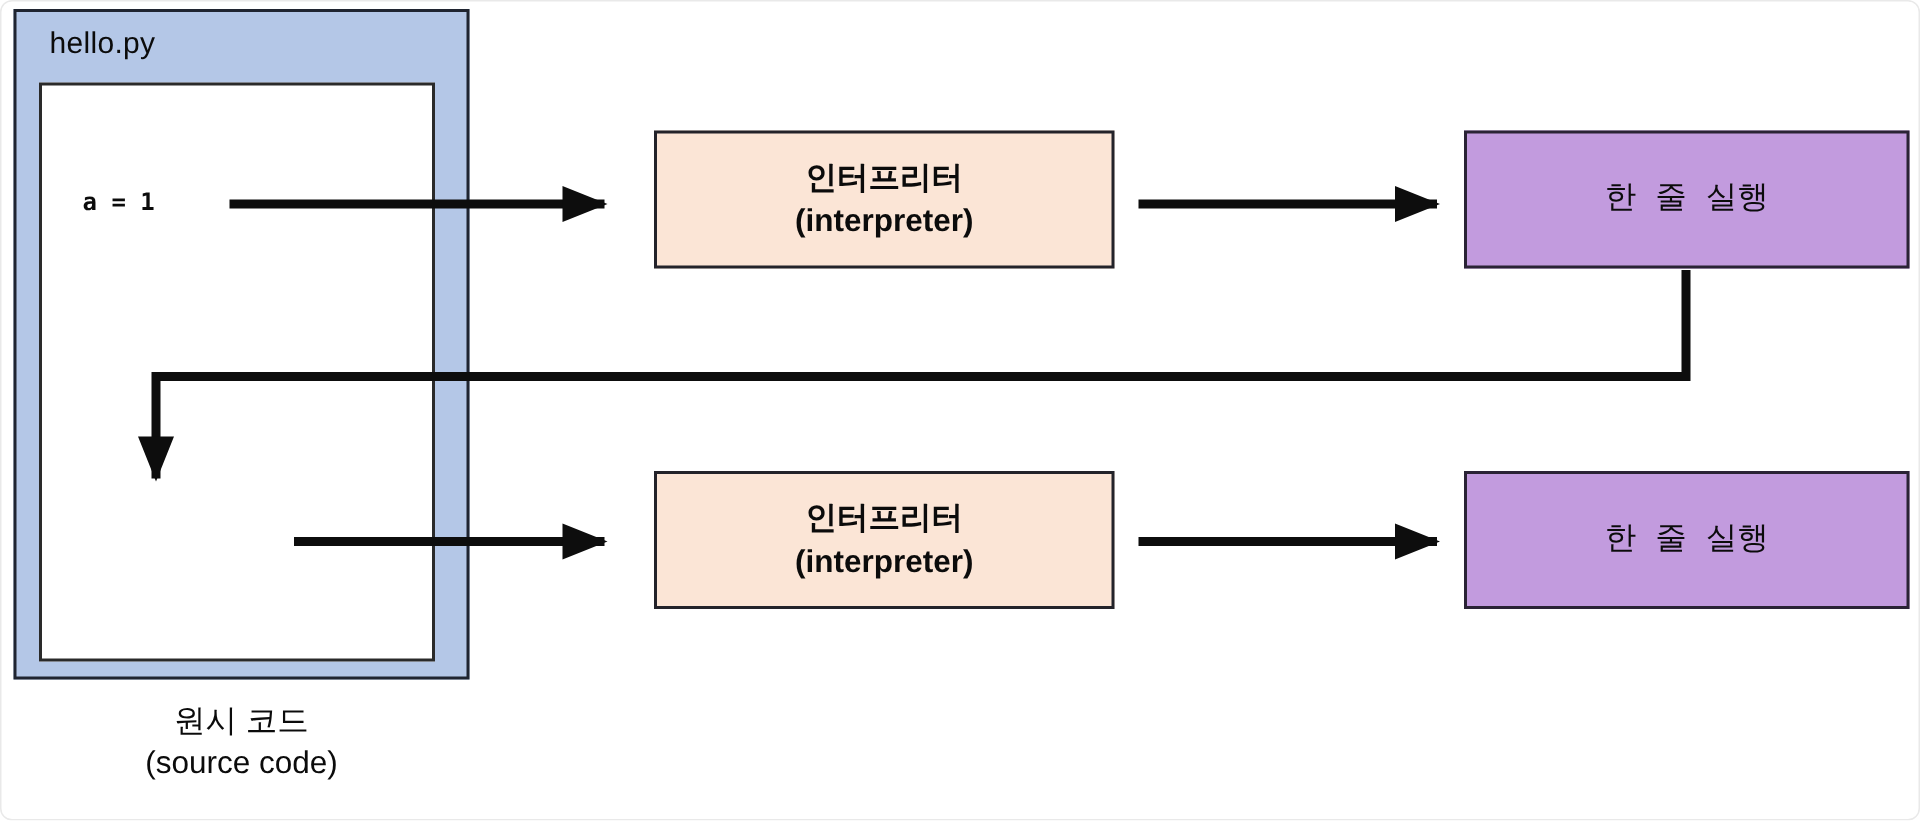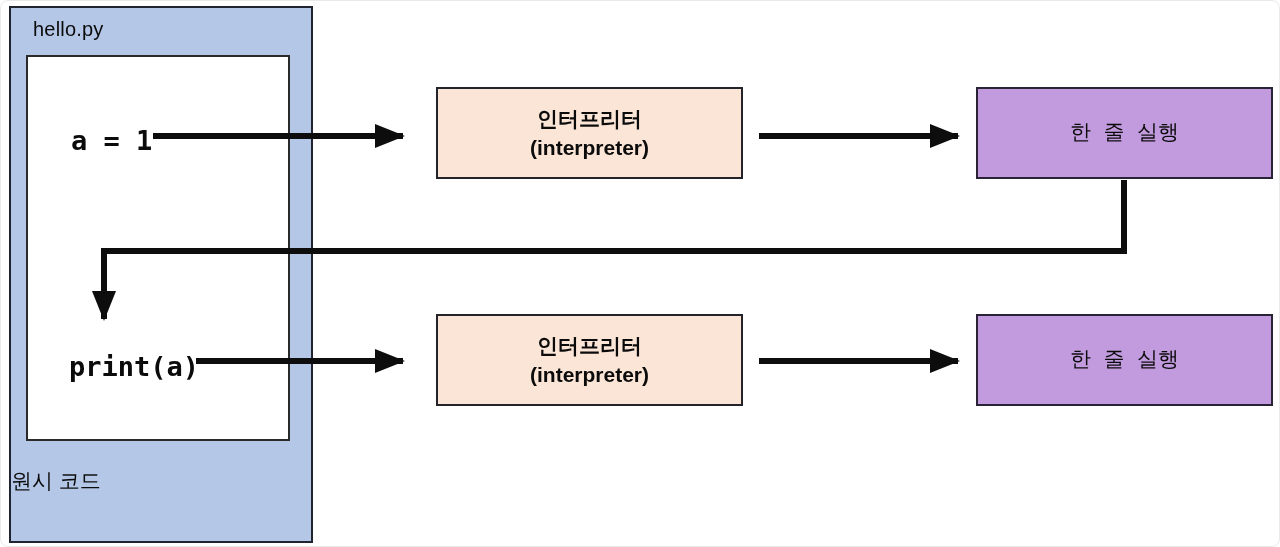--- a/index.html
+++ b/index.html
@@ -12,42 +12,42 @@
   *{margin:0;padding:0;box-sizing:border-box;}
   html,body{width:1280px;height:547px;background:#fff;overflow:hidden;}
   body{font-family:"Liberation Sans", sans-serif;color:#111;}
   .canvas{
     position:relative;width:1280px;height:547px;background:#fff;
     border:1px solid #e9e9e9;border-radius:8px;
   }
 
   
   .source-box{
-    position:absolute;left:8px;top:5px;width:304px;height:537px;
+    position:absolute;left:8px;top:5px;width:304px;height:447px;
     background:var(--source-fill);
     border:2.5px solid var(--box-border);
   }
   .source-title{
     position:absolute;left:22px;top:10px;
     font-size:20px;color:#0b0b0b;letter-spacing:0.2px;
   }
   .code-box{
     position:absolute;left:15px;top:47px;width:264px;height:386px;
     background:#ffffff;border:2px solid #2a2a2a;
   }
   .code-line{
     position:absolute;
     font-family:"DejaVu Sans Mono", monospace;
-    font-weight:bold;font-size:27px;color:#0b0b0b;white-space:pre;margin-left:16px;
+    font-weight:bold;font-size:16px;color:#0b0b0b;white-space:pre;
   }
   .code-line.assign{left:27px;top:68px;}
   .code-line.print{left:25px;top:294px;}
   .source-caption{
     position:absolute;left:0;top:459px;width:100%;
-    text-align:left;font-size:21px;line-height:28px;color:#0b0b0b;
+    text-align:center;font-size:21px;line-height:28px;color:#0b0b0b;
   }
 
   
   .node{
     position:absolute;display:flex;flex-direction:column;
     align-items:center;justify-content:center;
     text-align:center;font-size:21px;line-height:29px;color:#0b0b0b;
     border:2px solid #23232a;
   }
   .interp{background:var(--interp-fill);font-weight:bold;}
@@ -69,24 +69,24 @@
 </style>
 </head>
 <body>
 
 <div class="canvas">
 
   <div class="source-box">
     <div class="source-title">hello.py</div>
     <div class="code-box">
       <div class="code-line assign">a = 1</div>
-      <div class="code-line print">print(a)</div>
     </div>
     <div class="source-caption">
       <div>원시 코드</div>
+      <div>(source code)</div>
     </div>
   </div>
 
   <div class="node interp row1">
     <div>인터프리터</div>
     <div>(interpreter)</div>
   </div>
   <div class="node exec row1">
     <div>한 줄 실행</div>
   </div>

